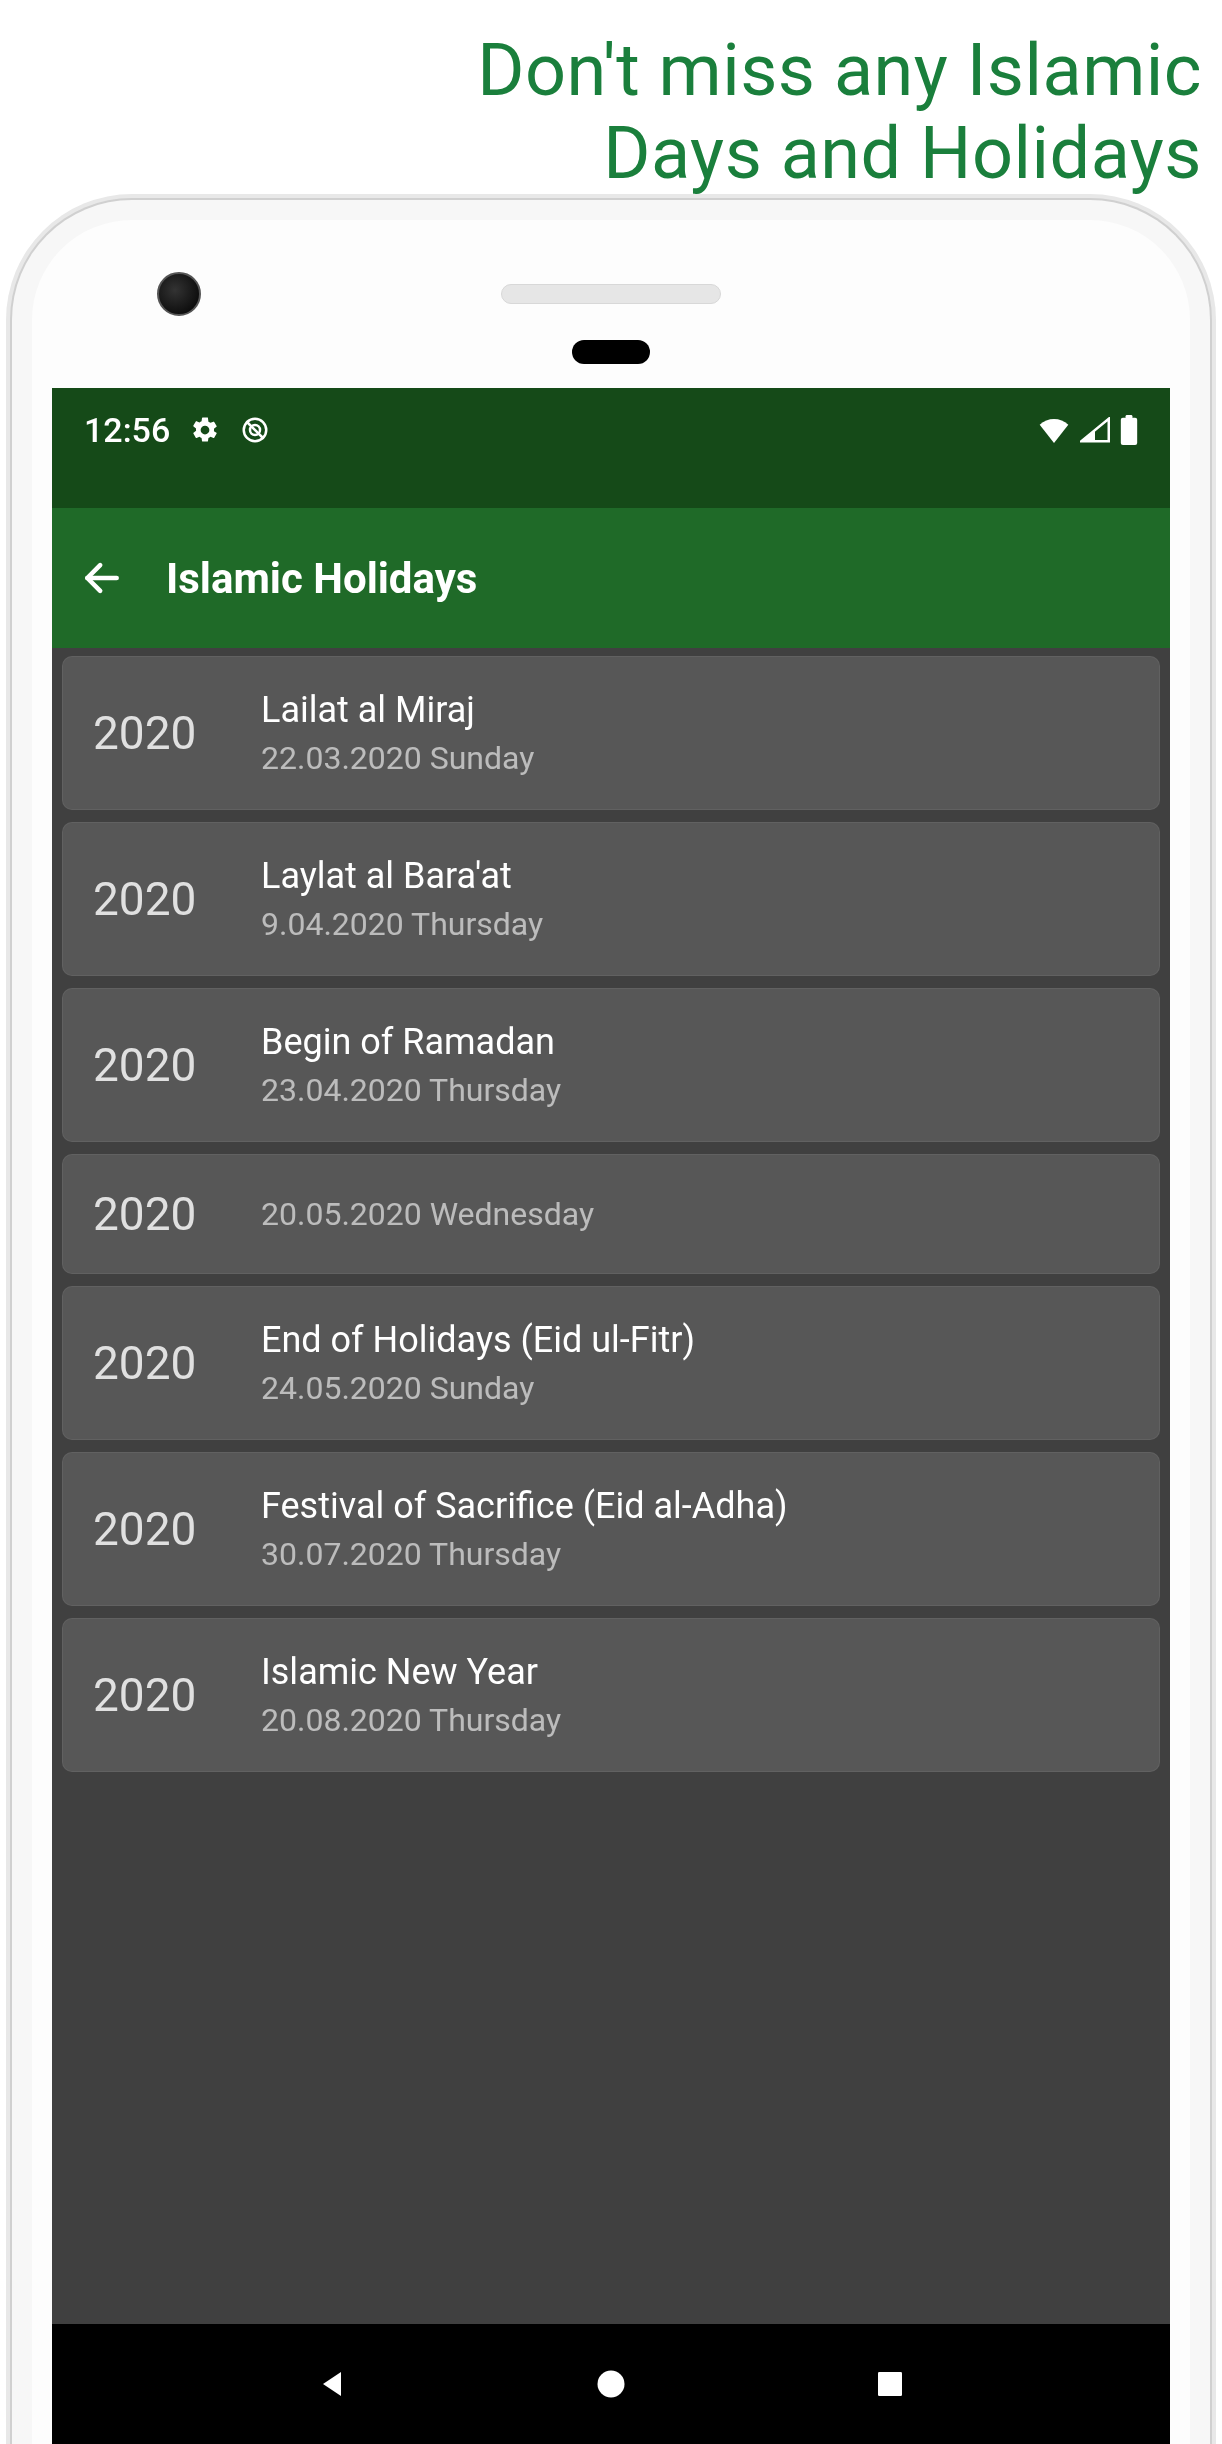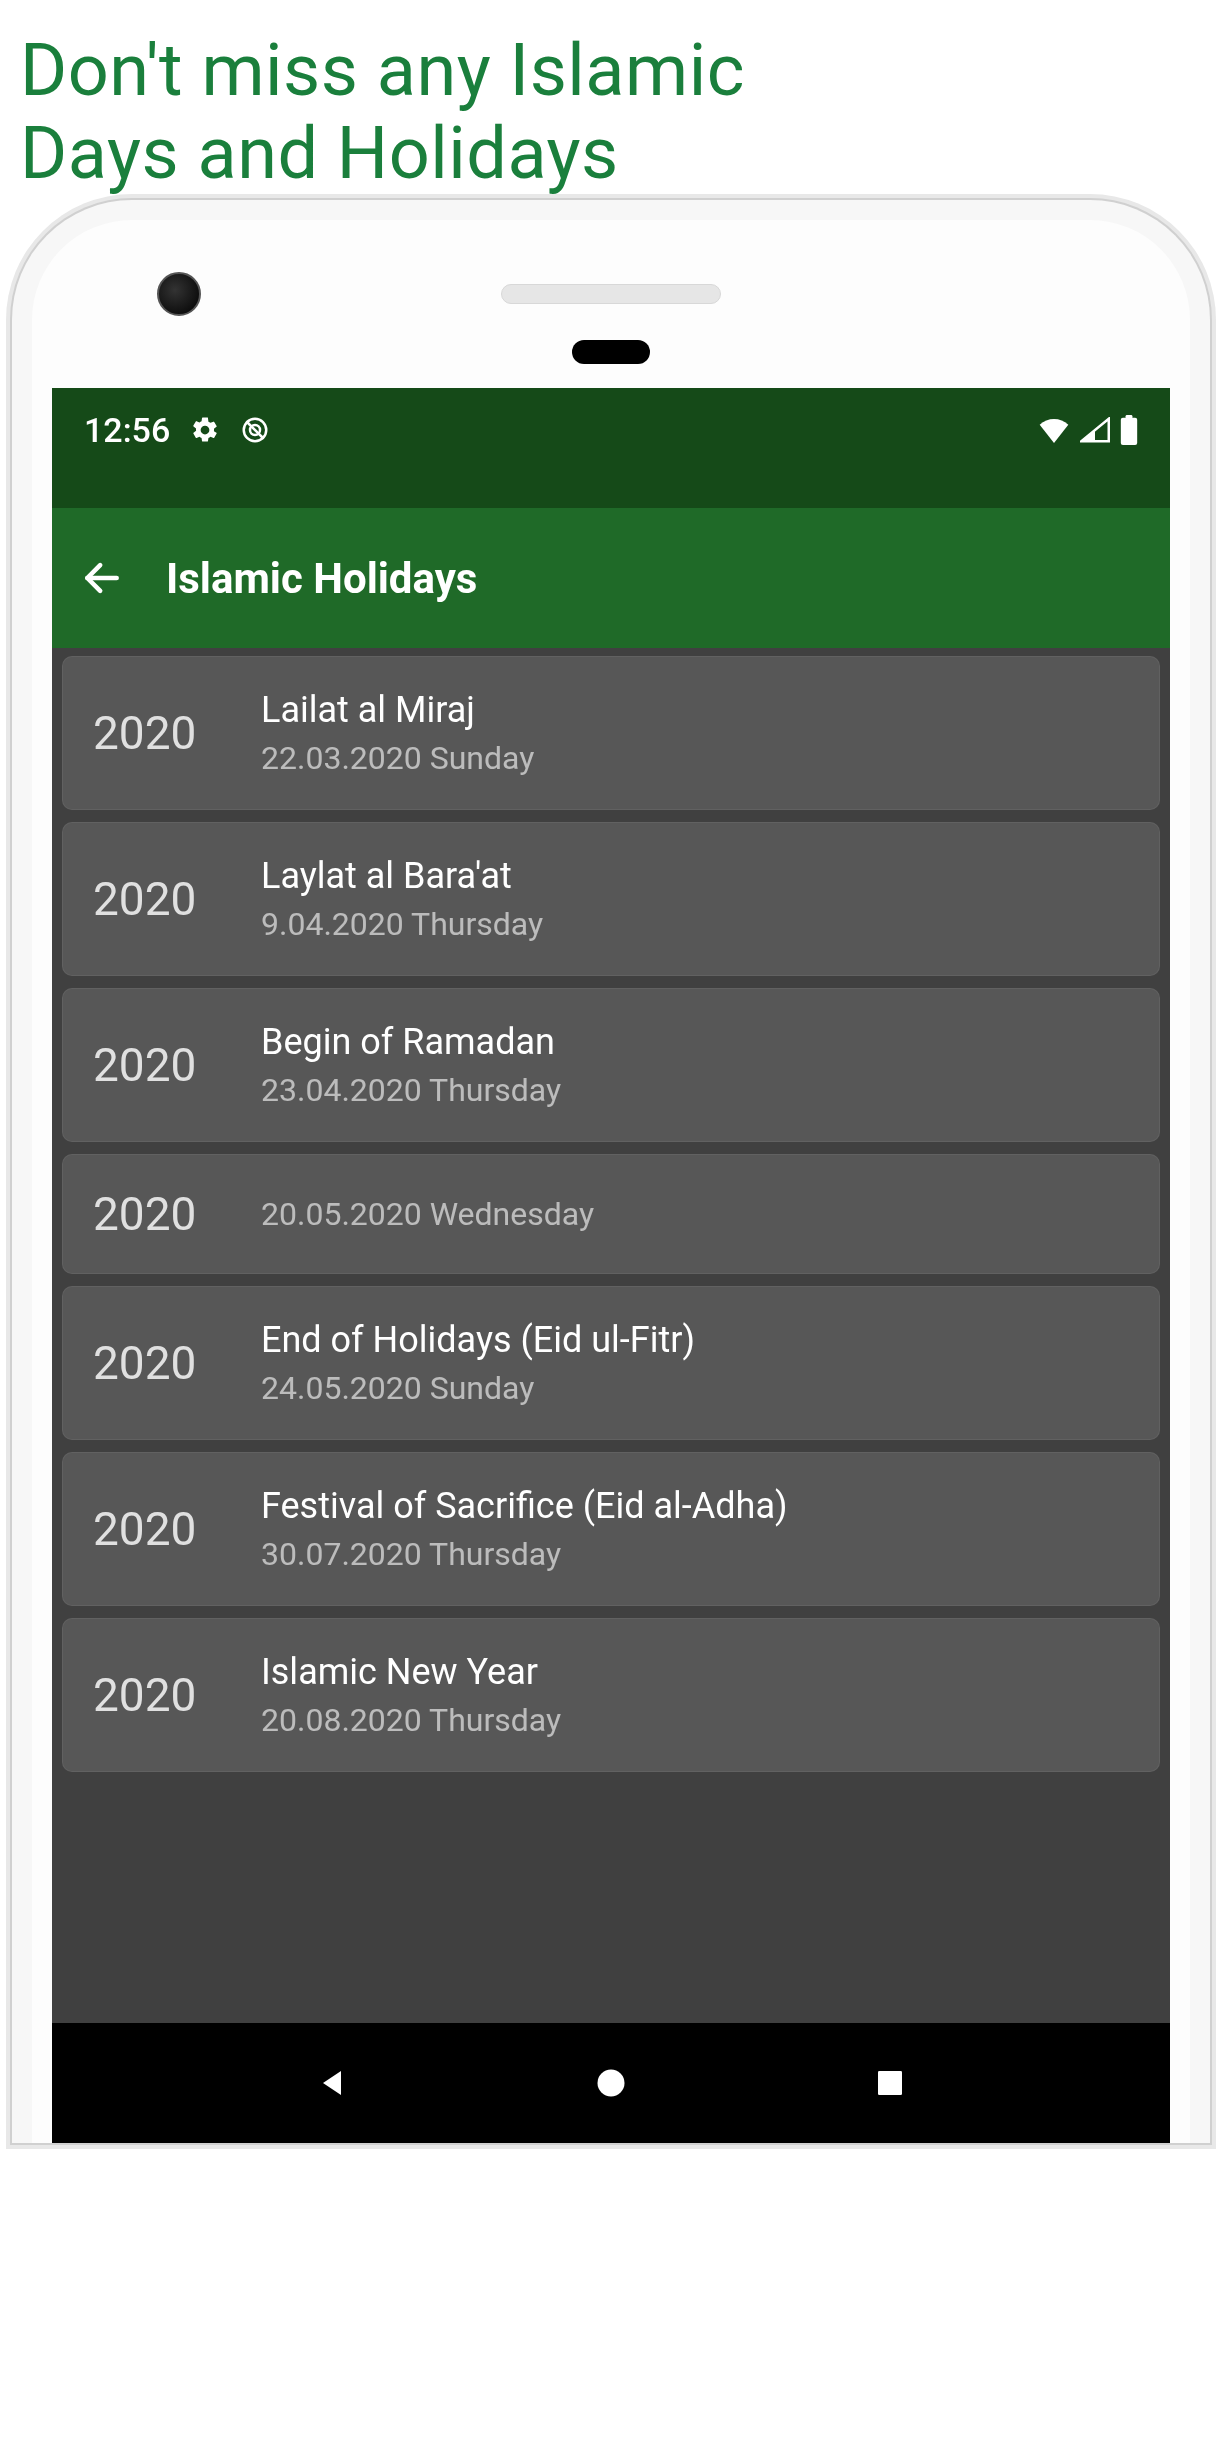--- a/index.html
+++ b/index.html
@@ -5,34 +5,34 @@
   * { margin: 0; padding: 0; box-sizing: border-box; }
   body {
     width: 1222px;
     height: 2444px;
     background: #ffffff;
     font-family: -apple-system, BlinkMacSystemFont, "Segoe UI", Roboto, sans-serif;
     position: relative;
     overflow: hidden;
   }
   .promo-title {
-    text-align: left;
+    text-align: right;
     color: #1a7f3c;
     font-size: 72px;
     font-weight: 400;
     line-height: 1.15;
     padding: 30px 20px 10px;
     letter-spacing: 0.5px;
   }
   .phone-frame {
     position: absolute;
     top: 200px;
     left: 12px;
     width: 1198px;
-    height: 1943px;
+    height: 2244px;
     background: #f7f7f7;
     border-radius: 120px 120px 0 0;
     box-shadow: 0 0 0 2px #d0d0d0, 0 0 0 6px #e8e8e8;
     overflow: hidden;
   }
   .phone-bezel {
     position: absolute;
     top: 20px;
     left: 20px;
     right: 20px;

